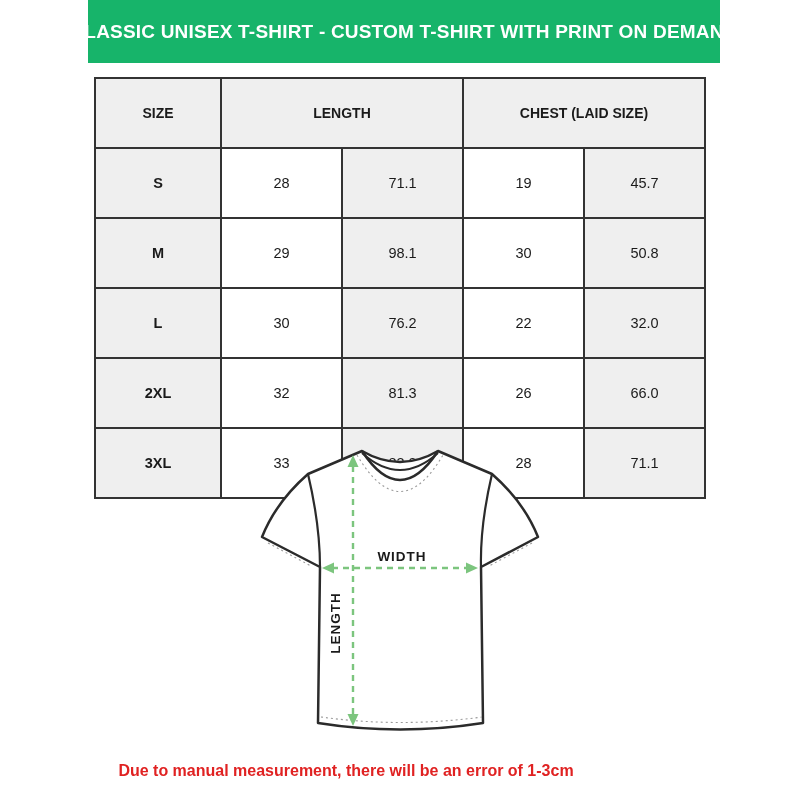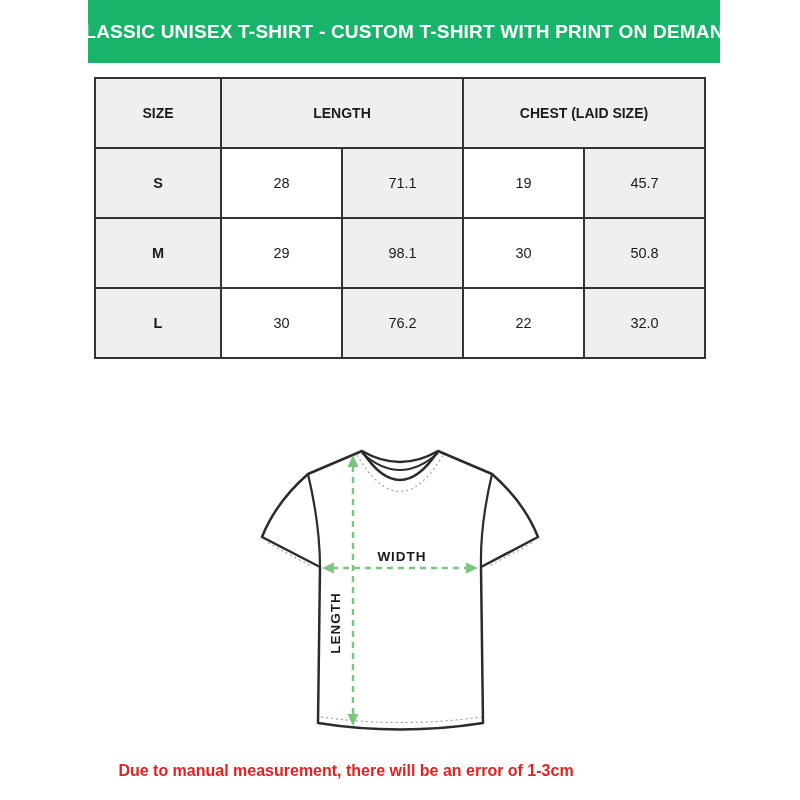--- a/index.html
+++ b/index.html
@@ -68,20 +68,34 @@
       <td>30</td>
       <td class="col-cm">50.8</td>
     </tr>
     <tr>
       <td class="col-size">L</td>
       <td>30</td>
       <td class="col-cm">76.2</td>
       <td>22</td>
       <td class="col-cm">32.0</td>
     </tr>
+    <tr>
+      <td class="col-size">2XL</td>
+      <td>32</td>
+      <td class="col-cm">81.3</td>
+      <td>26</td>
+      <td class="col-cm">66.0</td>
+    </tr>
+    <tr>
+      <td class="col-size">3XL</td>
+      <td>33</td>
+      <td class="col-cm">83.8</td>
+      <td>28</td>
+      <td class="col-cm">71.1</td>
+    </tr>
   </tbody>
 </table>
 
 <svg class="diagram" viewBox="0 0 320 320" xmlns="http://www.w3.org/2000/svg">
 
   <path d="M 122 21 L 68 44 Q 36 72 22 107 L 80 137 L 78 293 Q 160 306 243 293 L 241 137 L 298 107 Q 284 72 252 44 L 198 21 Q 160 43 122 21 Z" fill="#ffffff" stroke="#2b2b2b" stroke-width="2.5" stroke-linejoin="round"></path>
 
   <path d="M 122 23 Q 160 57 198 23" fill="none" stroke="#2b2b2b" stroke-width="2"></path>
   <path d="M 122 21 Q 160 79 198 21" fill="none" stroke="#2b2b2b" stroke-width="2.5"></path>
   <path d="M 117 25 Q 160 98 203 25" fill="none" stroke="#9a9a9a" stroke-width="1.1" stroke-dasharray="2 3"></path>

